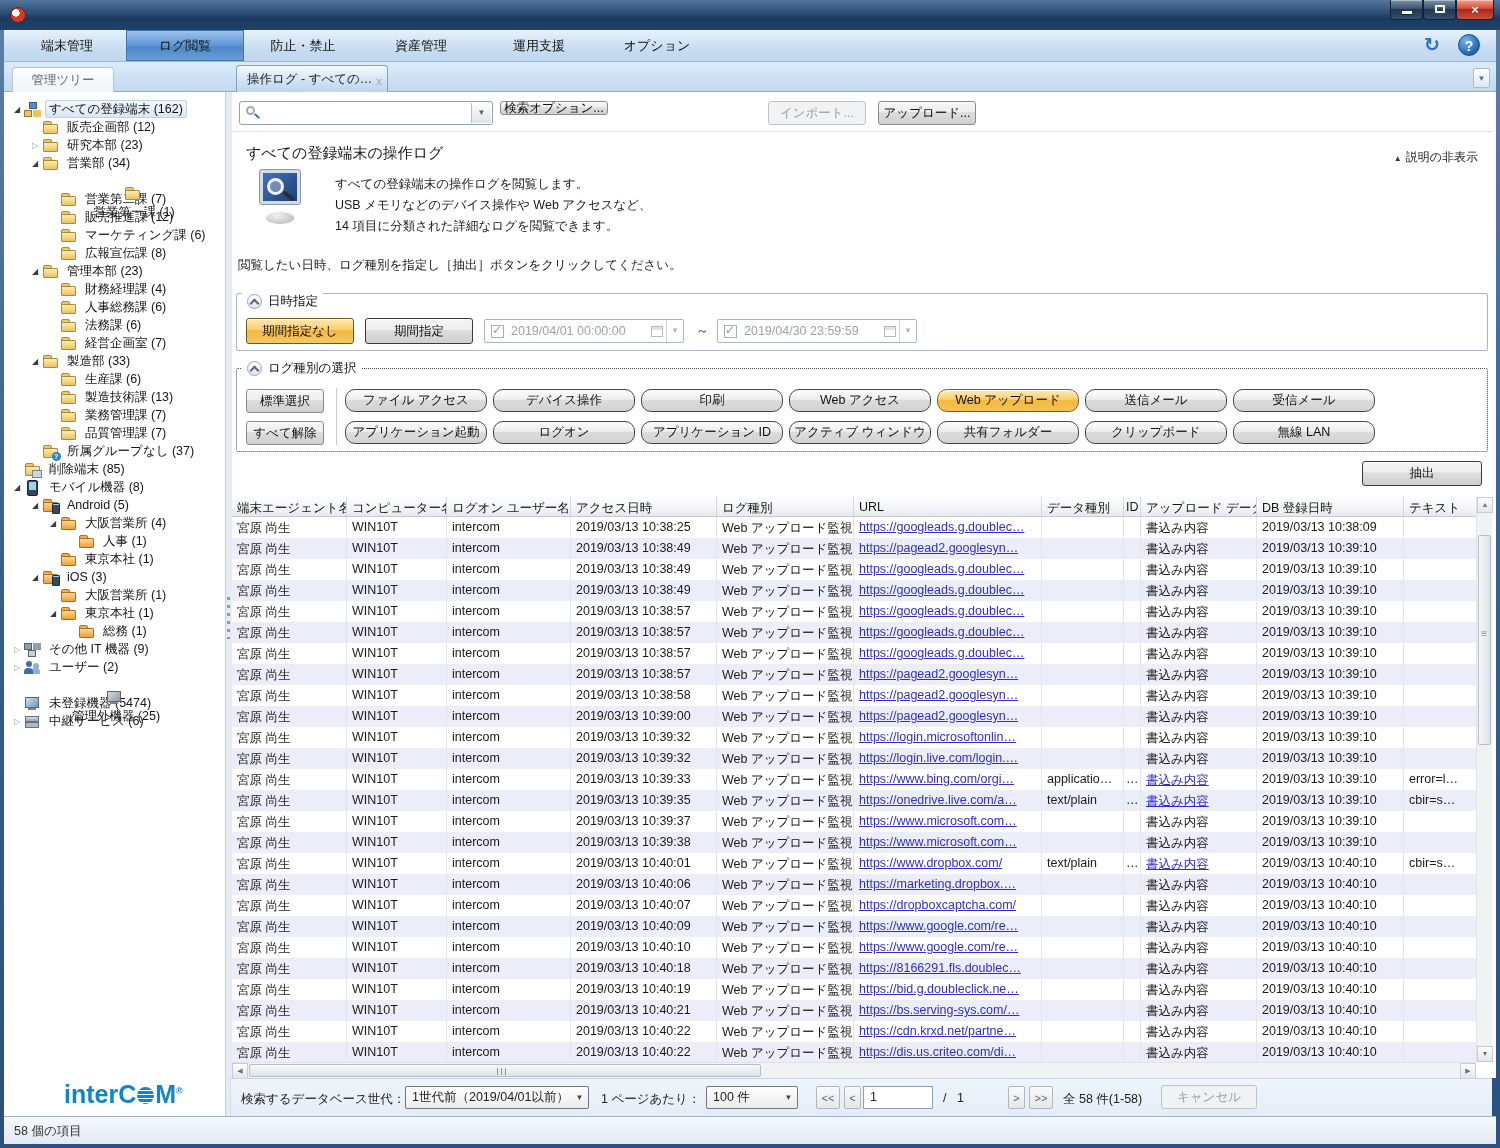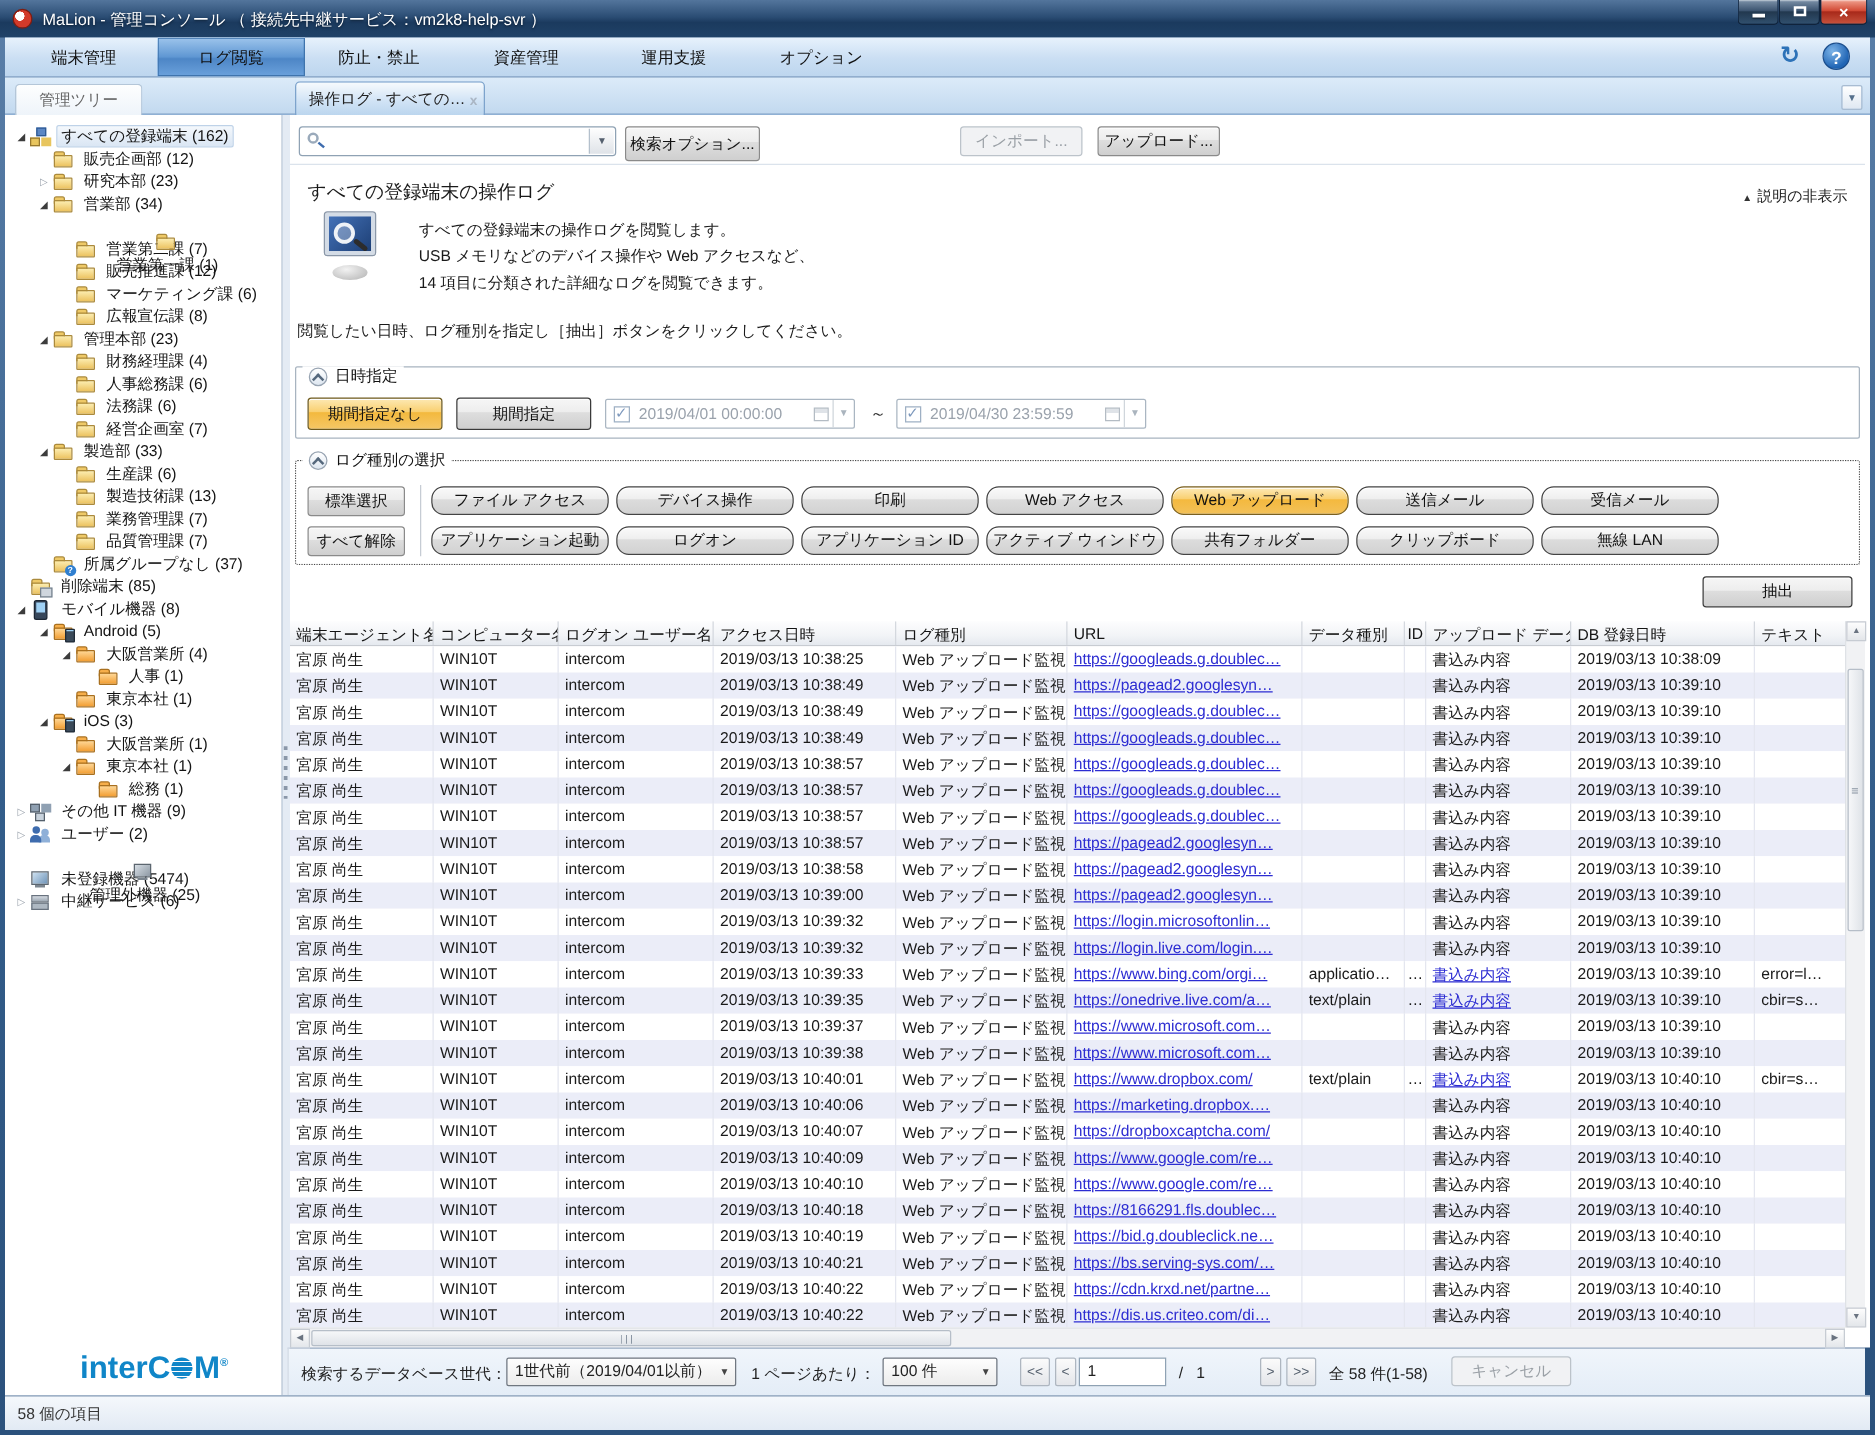--- a/index.html
+++ b/index.html
@@ -135,21 +135,20 @@
   .statusbar{position:absolute;left:4px;top:1116px;width:1492px;height:28px;background:linear-gradient(180deg,#f5f8fc,#e2eaf4);border-top:1px solid #9fb2c8;box-sizing:border-box;font-size:12.5px;color:#333;}
   .statusbar span{position:absolute;left:10px;top:6px;}
 </style>
 </head>
 <body>
 
 <div id="window">
 
   <div class="titlebar">
     <div class="appicon"></div>
-    <div class="apptitle">MaLion - 管理コンソール （ 接続先中継サービス：vm2k8-help-svr ）</div>
     <div class="winbtn min">
         <div class="bar"></div>
       </div>
     <div class="winbtn max">
         <div class="box"></div>
       </div>
     <div class="winbtn close">
         <div class="x">×</div>
       </div>
   </div>
@@ -428,21 +427,21 @@
       </div>
     </div>
   <div class="logo"><span>inter</span><span>C</span><span class="globe"></span><span>M</span><sup>®</sup></div>
 
   <div class="mainpanel"></div>
 
   <div class="searchbox" title="">
     <div class="mag"></div>
     <div class="combo">▼</div>
   </div>
-  <div class="btn" style="left:500px;top:101px;width:108px;height:28px">検索オプション...</div>
+  <div class="btn" style="left:500px;top:101px;width:108px;height:14px">検索オプション...</div>
   <div class="btn disabled" style="left:768px;top:101px;width:98px;height:24px">インポート...</div>
   <div class="btn" style="left:878px;top:101px;width:98px;height:24px">アップロード...</div>
   <div class="toolbar-sep"></div>
 
   <div class="pagetitle">すべての登録端末の操作ログ</div>
   <div class="hidedesc"><span class="tri">▲</span><span>説明の非表示</span></div>
   <div class="descicon">
     <div class="scr"></div>
       <div class="magc"></div>
       <div class="hndl"></div>

